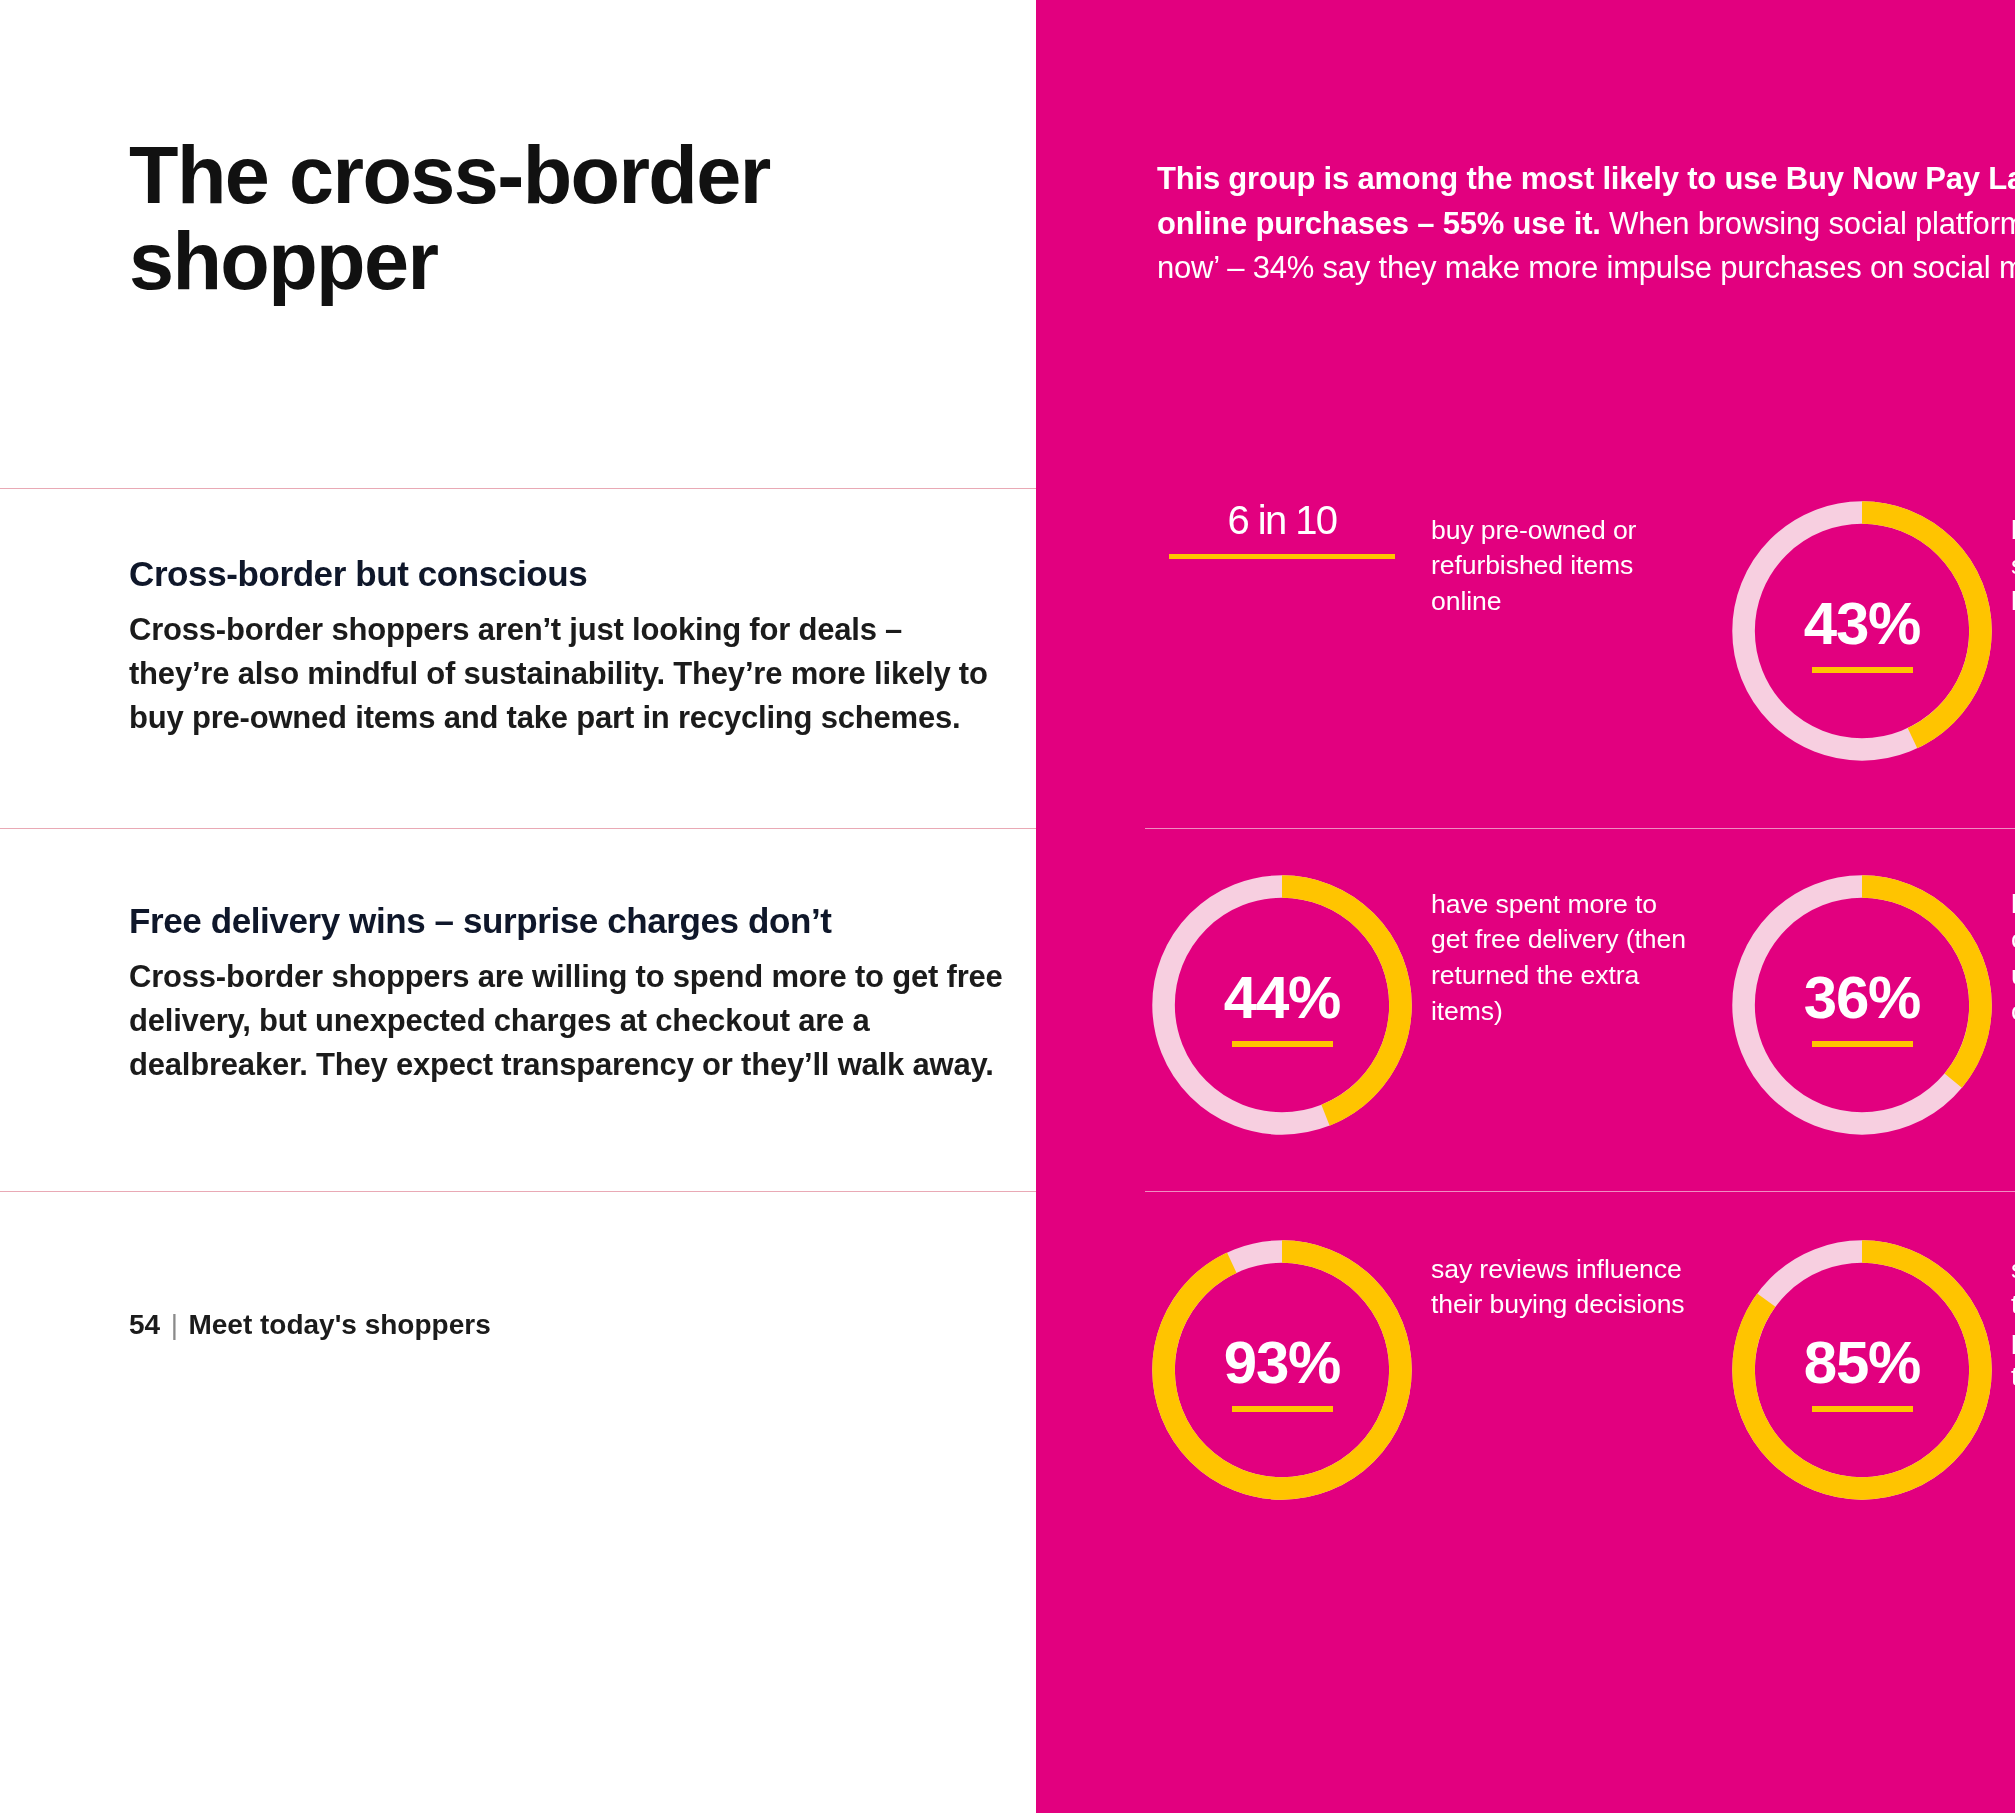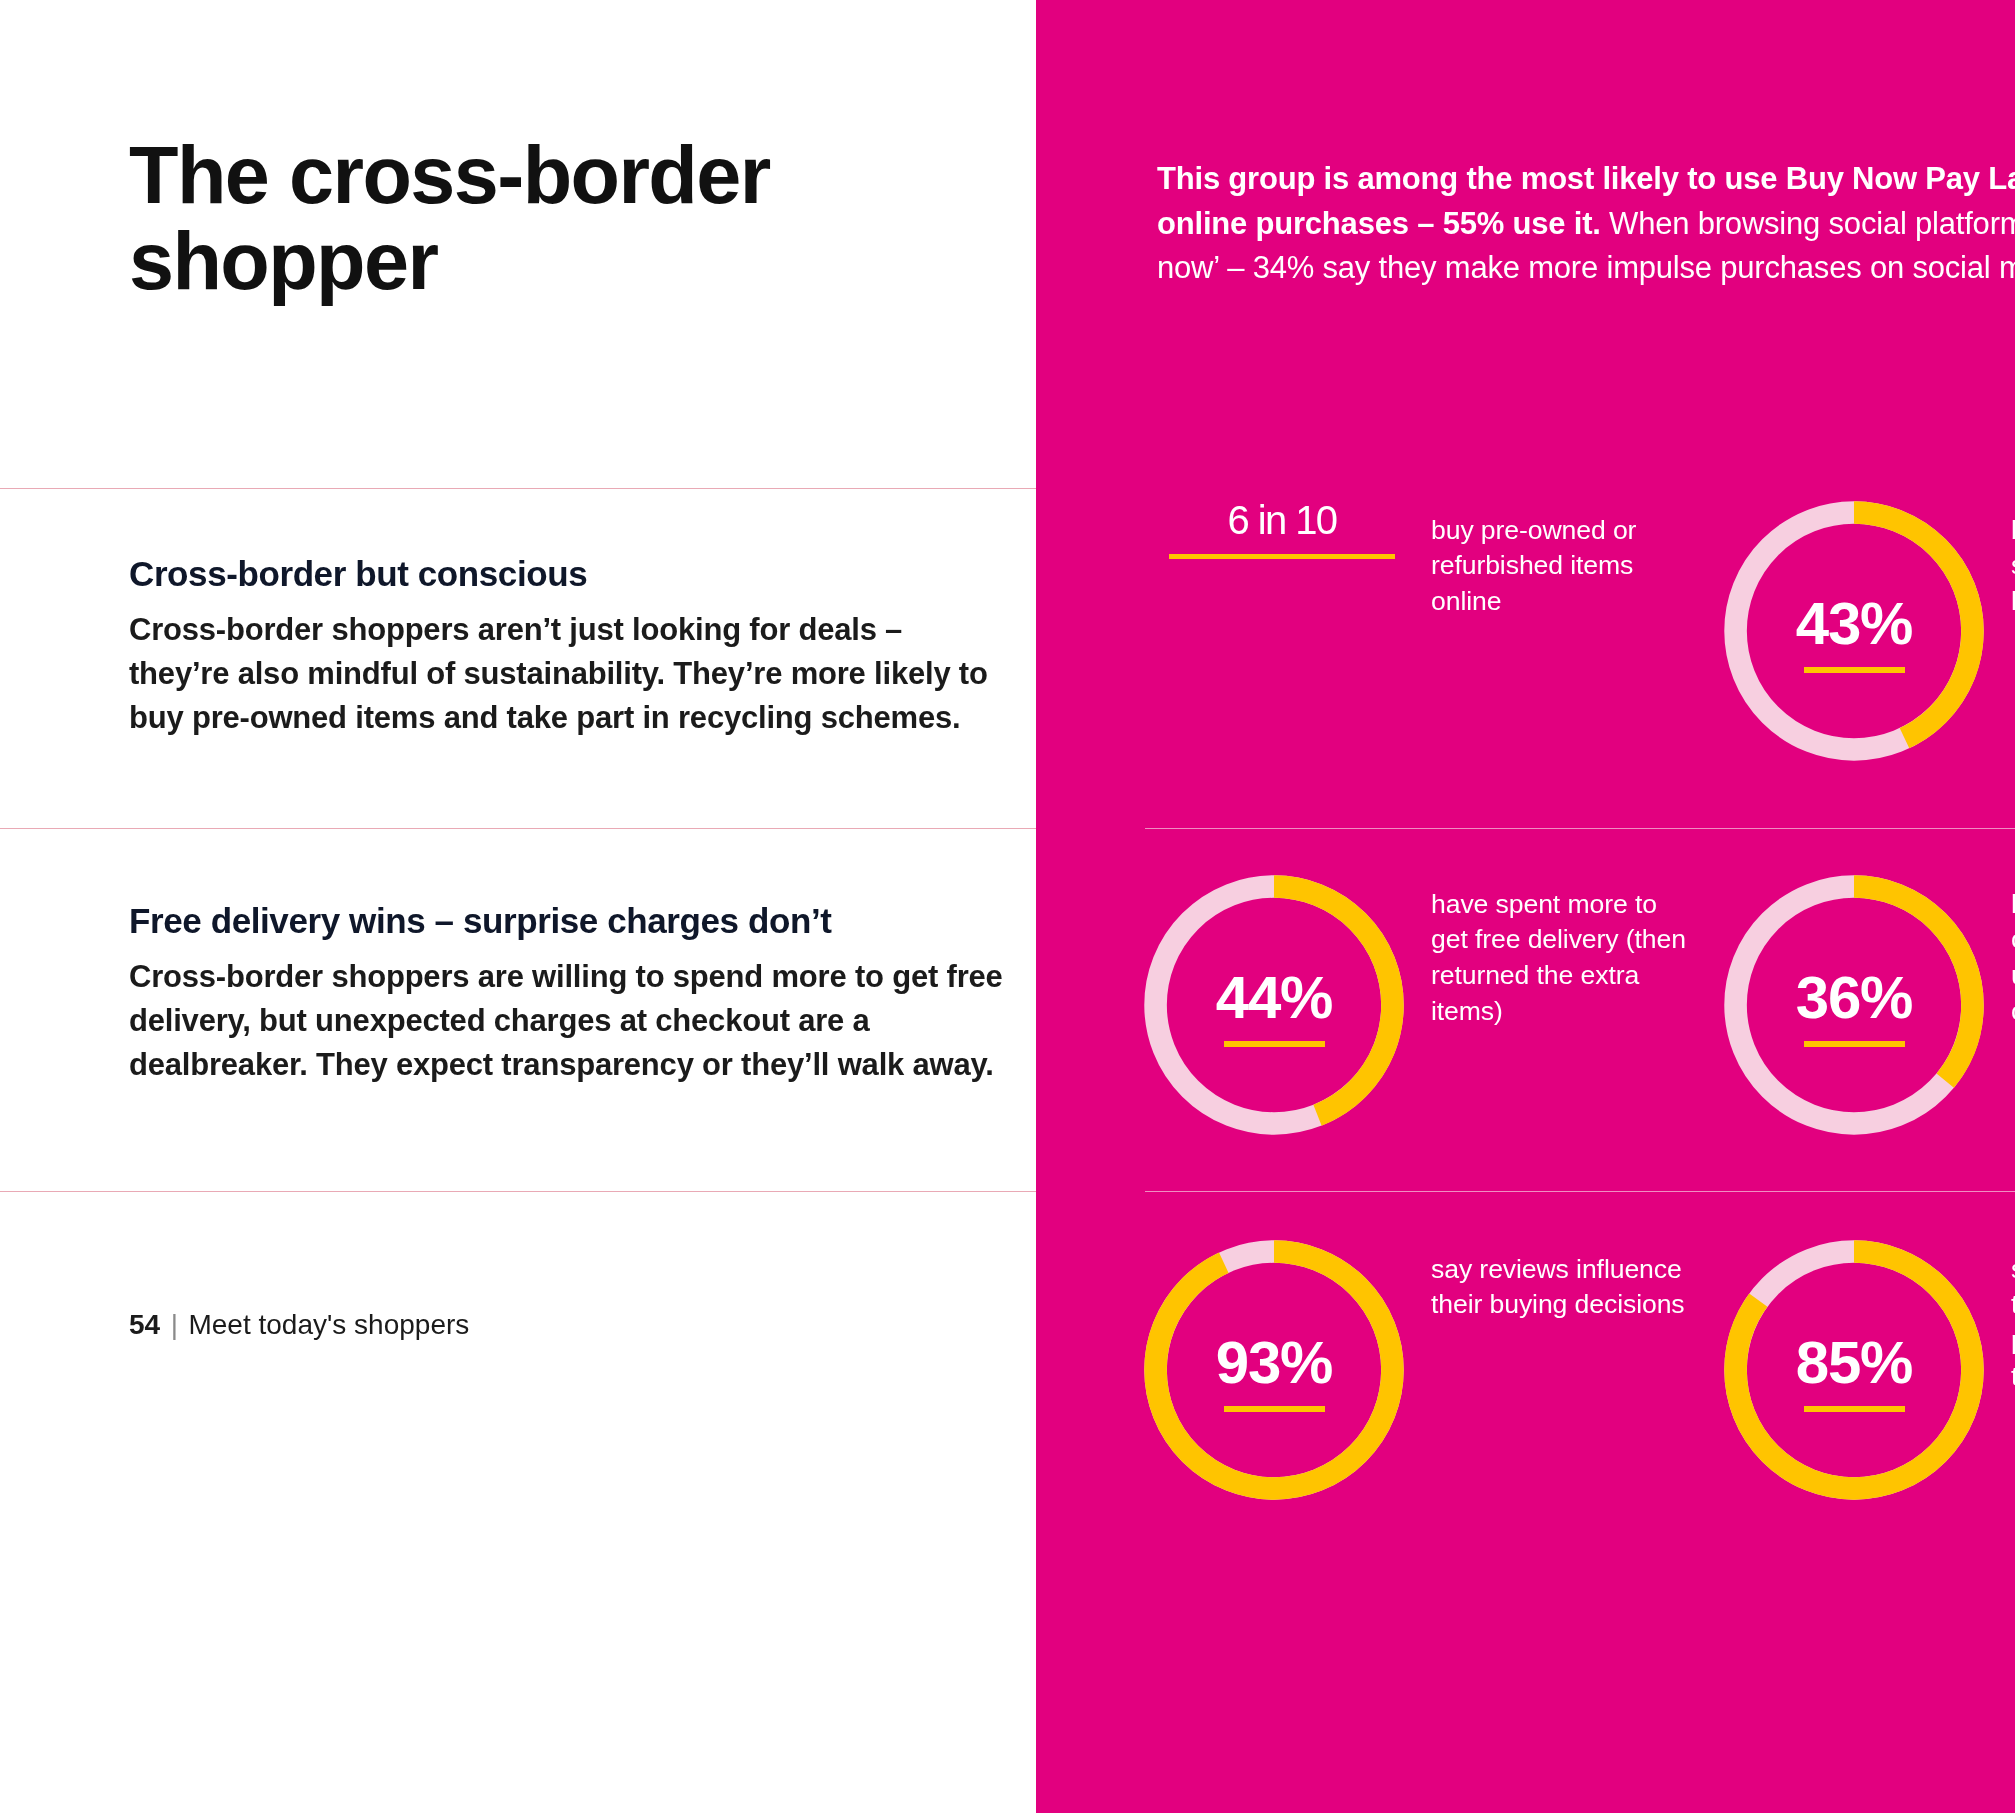--- a/index.html
+++ b/index.html
@@ -66,21 +66,21 @@
     left: 129px;
     bottom: 121px;
     display: flex;
     align-items: baseline;
     gap: 10.5px;
     font-size: 28px;
     color: #1b1b1b;
   }
   .footer .pg { font-weight: 800; }
   .footer .sep { color: #8a8a8a; font-weight: 400; }
-  .footer .lbl { font-weight: 400; }
+  .footer .lbl { font-weight: 700; }
 
   
   .right-col {
     position: relative;
     width: 2188px;
     height: 1814px;
     background: #e2007f;
     overflow: hidden;
   }
 
@@ -113,21 +113,21 @@
 
   .stat-cell {
     display: flex;
     align-items: flex-start;
   }
   .stat-cell .visual {
     width: 298px;
     flex: 0 0 298px;
     display: flex;
     align-items: center;
-    justify-content: flex-start;
+    justify-content: center;
   }
   .stat-cell .caption {
     color: #ffffff;
     font-size: 26.6px;
     line-height: 1.35;
     letter-spacing: -0.1px;
     padding-top: 22.6px;
     width: 258px;
   }
 

